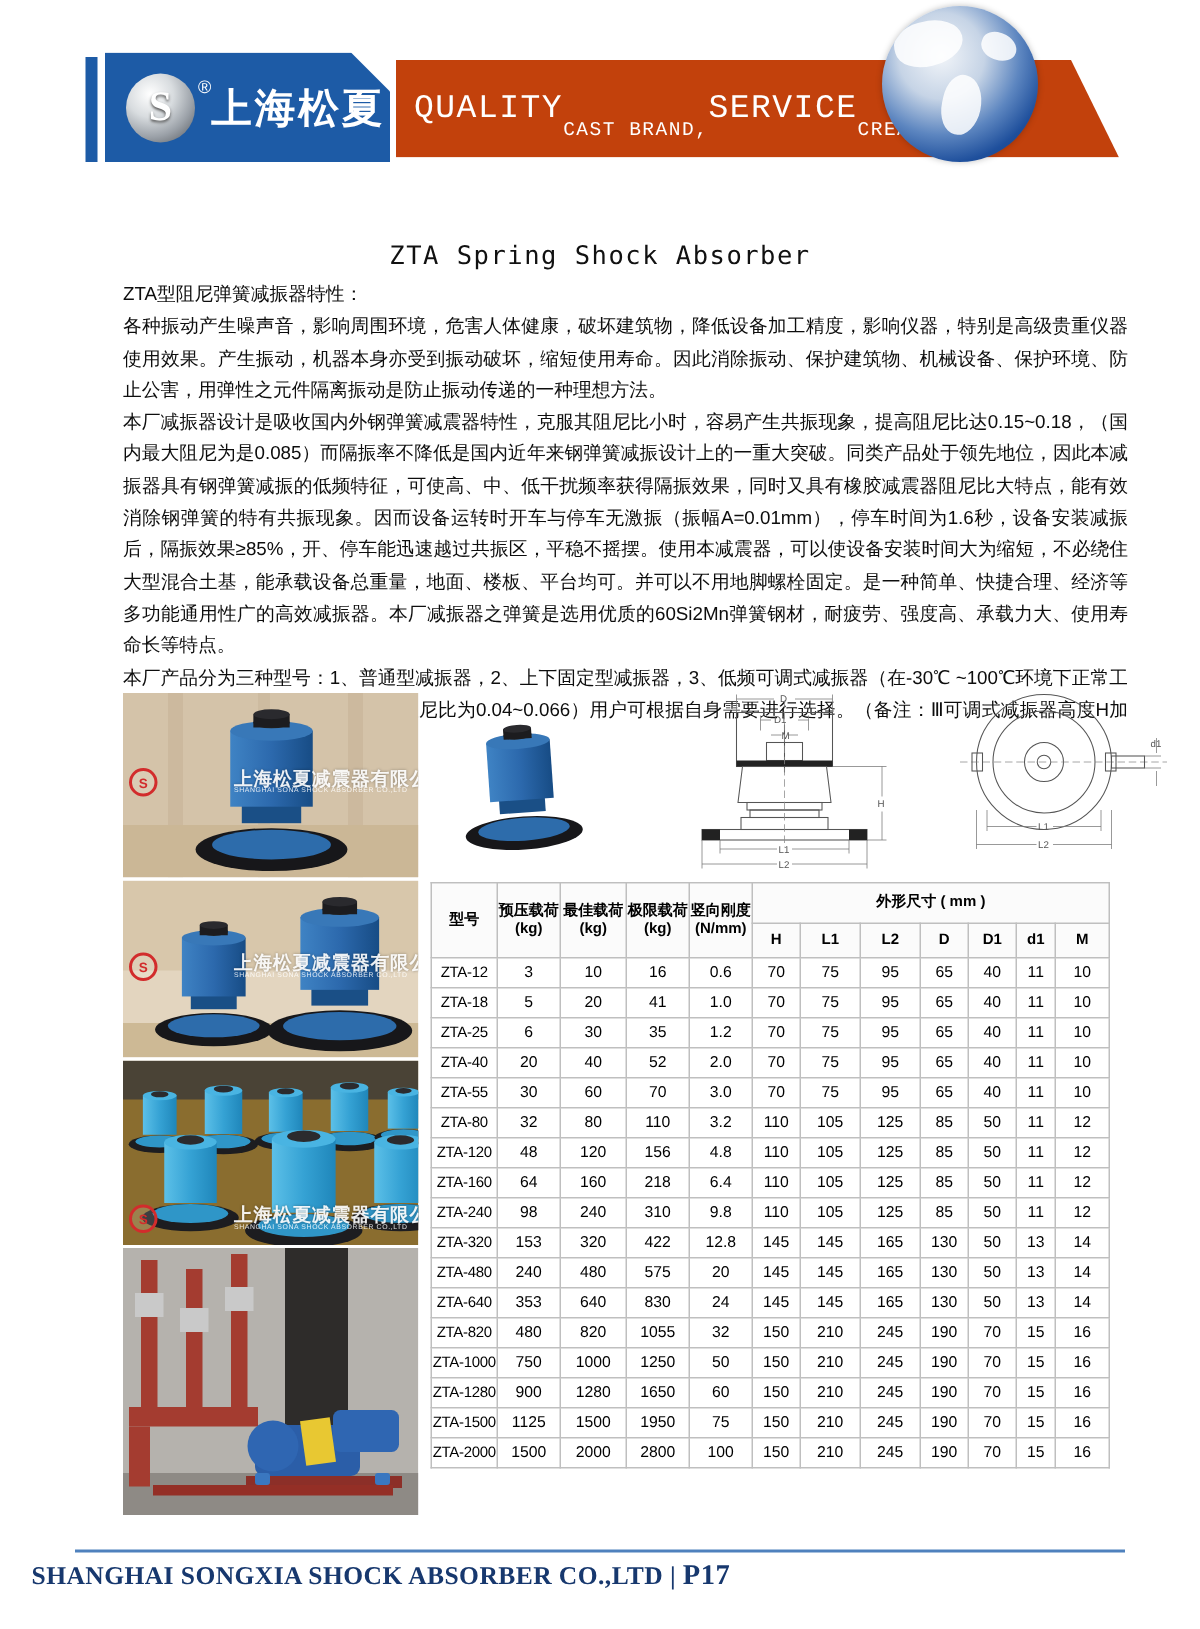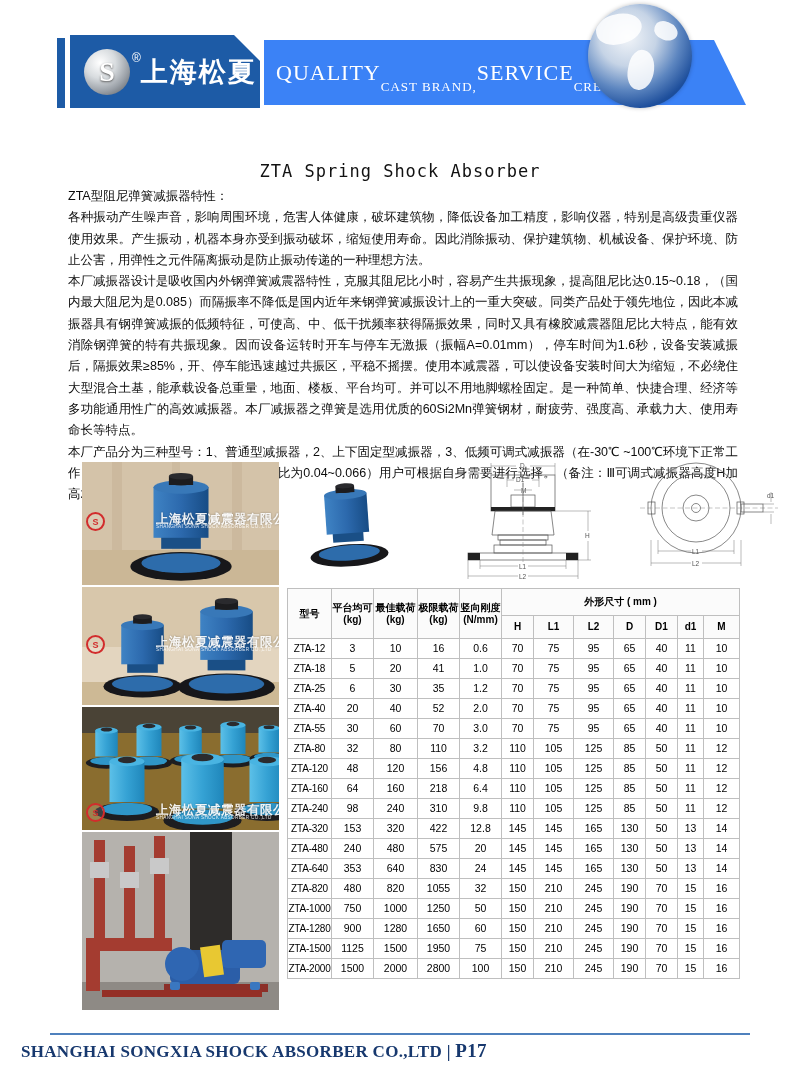--- a/index.html
+++ b/index.html
@@ -11,42 +11,42 @@
   .logo-box{position:absolute;left:70px;top:35px;width:190px;height:73px;background:#1d5ba6;
             clip-path:polygon(0 0,calc(100% - 26px) 0,100% 26px,100% 100%,0 100%);
             display:flex;align-items:center;padding-left:14px;box-sizing:border-box;}
   .logo-sphere{width:46px;height:46px;border-radius:50%;
                background:radial-gradient(circle at 35% 30%,#ffffff,#d8dcdf 35%,#9ba1a8 65%,#63686e 90%);
                display:flex;align-items:center;justify-content:center;flex:0 0 auto;}
   .logo-sphere span{font-family:"Liberation Serif",serif;font-size:28px;font-weight:bold;color:#fff;
                     text-shadow:0 1px 2px #555;}
   .logo-reg{color:#fff;font-size:12px;vertical-align:top;position:relative;top:-14px;left:2px;}
   .logo-brand{color:#fff;font-size:27px;font-weight:bold;letter-spacing:2px;margin-left:2px;}
-  .banner{position:absolute;left:264px;top:40px;width:482px;height:65px;background:#3b82f6;
+  .banner{position:absolute;left:264px;top:40px;width:482px;height:65px;background:#c2410c;
           clip-path:polygon(0 0,calc(100% - 32px) 0,100% 100%,0 100%);
           display:flex;align-items:center;padding-left:12px;box-sizing:border-box;
-          font-family:Liberation Serif, serif;color:#fff;white-space:nowrap;}
+          font-family:Liberation Mono, monospace;color:#fff;white-space:nowrap;}
   .banner .big{font-size:22px;letter-spacing:1px;}
   .banner .small{font-size:13px;letter-spacing:1px;margin-top:28px;}
   .globe{position:absolute;left:588px;top:4px;width:104px;height:104px;border-radius:50%;
          background:radial-gradient(circle at 38% 32%,#f2f5f9,#c6d4e6 30%,#5d86c0 55%,#1e4f9c 75%,#123a78);
          overflow:hidden;box-shadow:0 0 4px rgba(0,0,0,.25);}
   .globe i{position:absolute;background:rgba(255,255,255,.85);border-radius:45% 55% 50% 50%;}
   .globe i.g1{left:8px;top:10px;width:46px;height:30px;transform:rotate(-15deg);}
   .globe i.g2{left:40px;top:46px;width:26px;height:40px;transform:rotate(12deg);}
   .globe i.g3{left:66px;top:18px;width:24px;height:18px;transform:rotate(20deg);}
 
   
   .doc-title{position:absolute;left:0;top:133px;width:100%;text-align:center;
              font-size:19px;font-weight:bold;letter-spacing:1px;}
   .doc-subtitle{position:absolute;left:0;top:161px;width:100%;text-align:center;
                 font-family:"DejaVu Sans Mono","Liberation Mono",monospace;font-size:17px;letter-spacing:1px;}
 
   
-  .intro{position:absolute;left:68px;top:186px;width:670px;font-size:12.5px;line-height:21.3px;
+  .intro{position:absolute;left:82px;top:186px;width:670px;font-size:12.5px;line-height:21.3px;
          text-align:justify;color:#0d0d0d;}
   .intro p{margin:0;}
 
   
   .photos{position:absolute;left:82px;top:462px;width:197px;}
   .photo{position:relative;width:197px;margin-bottom:2px;overflow:hidden;}
   .wm{position:absolute;left:4px;display:flex;align-items:center;gap:3px;pointer-events:none;}
   .wm-logo{width:15px;height:15px;border-radius:50%;border:2px solid #d22c2c;color:#d22c2c;
            font-size:9px;font-weight:bold;display:flex;align-items:center;justify-content:center;
            background:rgba(255,255,255,.15);flex:0 0 auto;}
@@ -324,21 +324,21 @@
         <col style="width:40px">
       <col style="width:32px">
         <col style="width:32px">
         <col style="width:26px">
         <col style="width:36px">
     </colgroup>
     <thead>
       <tr>
         <th rowspan="2">型号</th>
         <th rowspan="2">
-          <div>平台均可</div>
+          <div>预压载荷</div>
           <div>(kg)</div>
         </th>
         <th rowspan="2">
           <div>最佳载荷</div>
           <div>(kg)</div>
         </th>
         <th rowspan="2">
           <div>极限载荷</div>
           <div>(kg)</div>
         </th>

